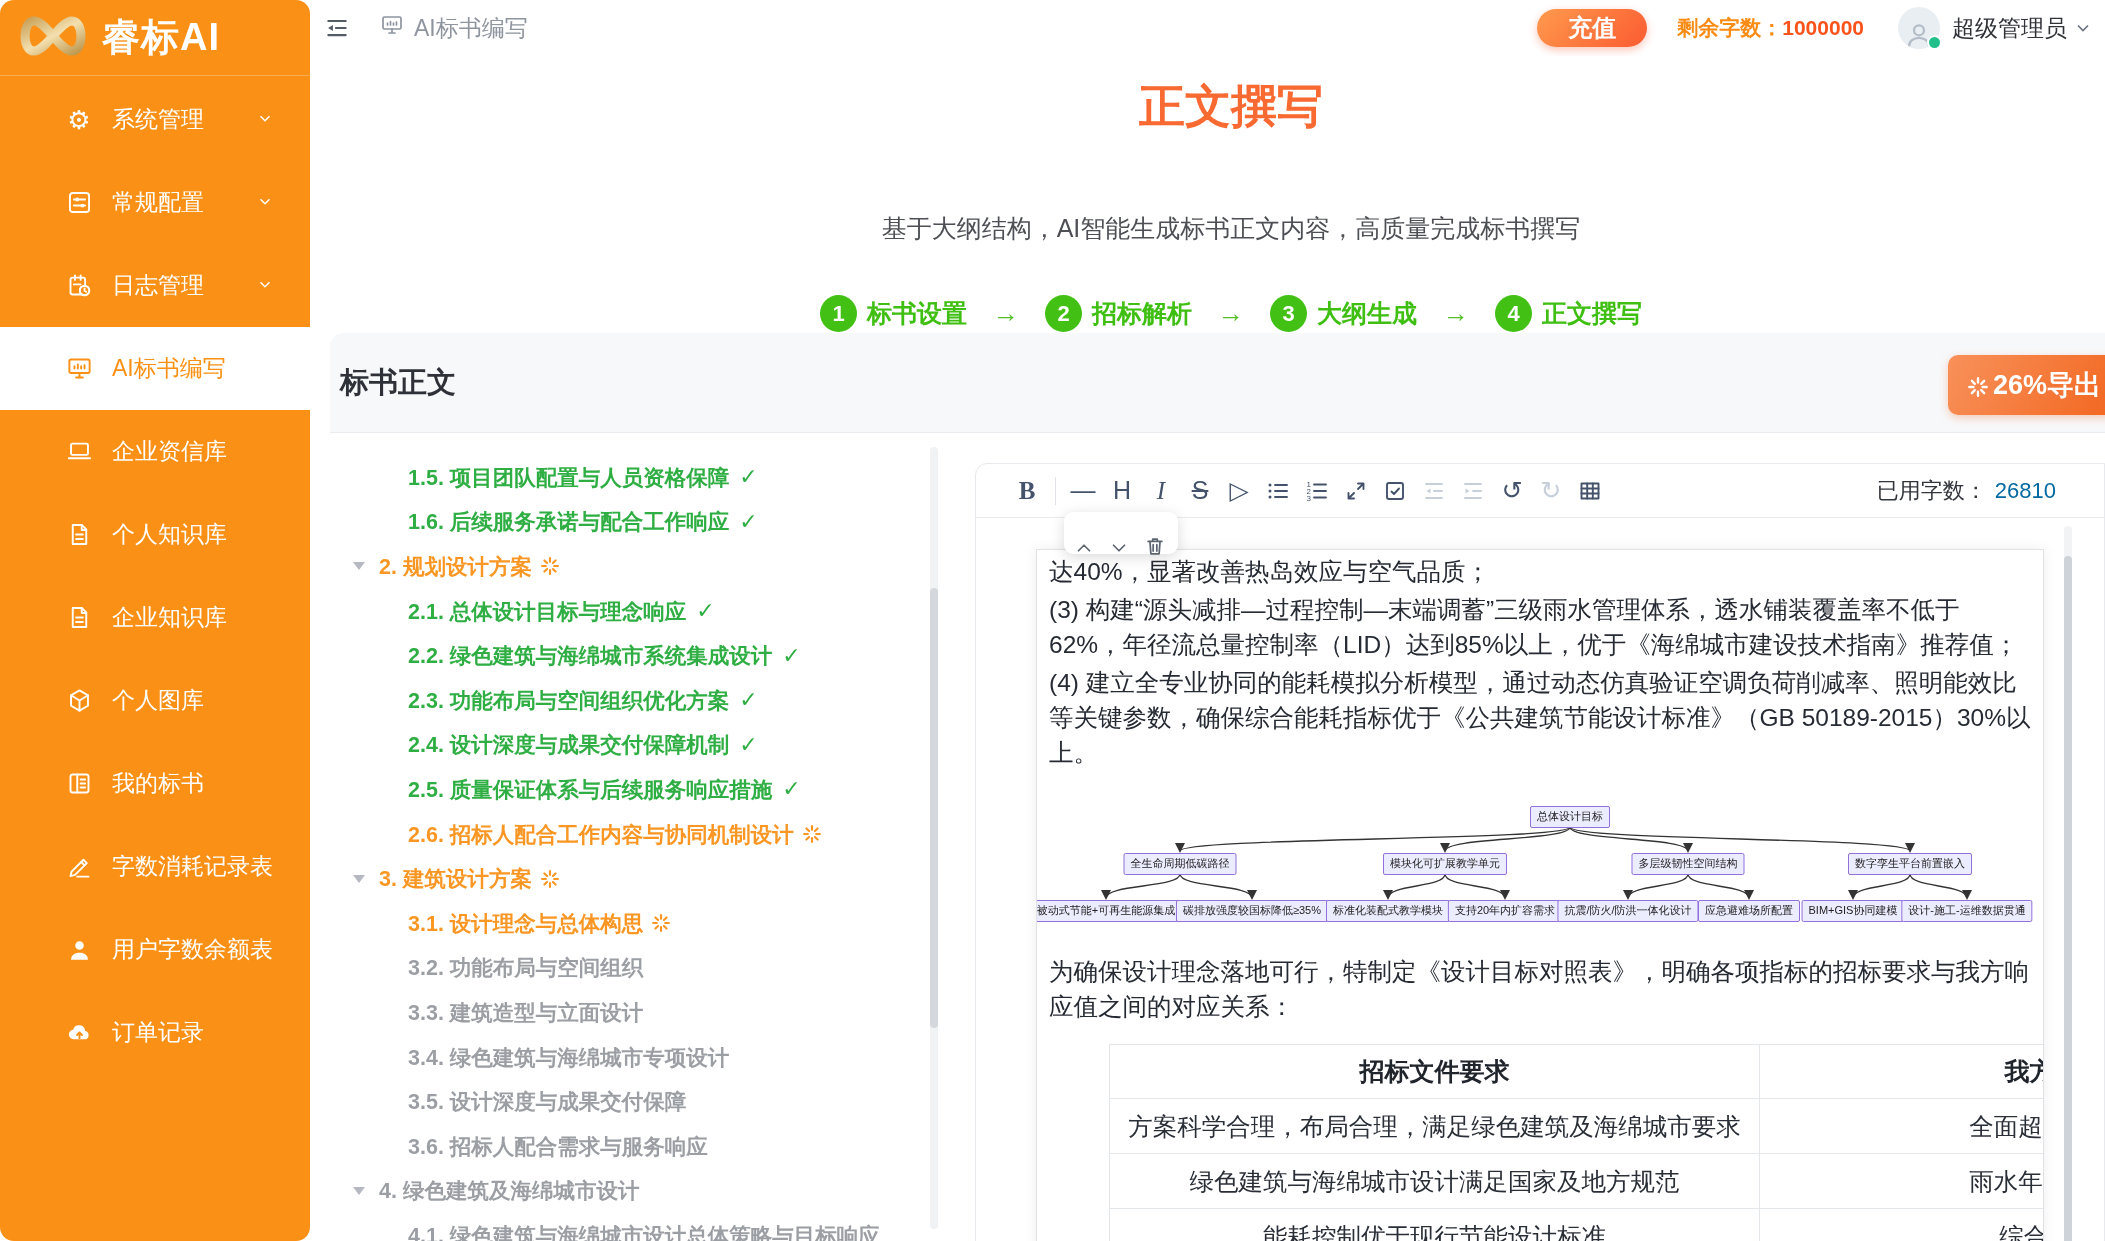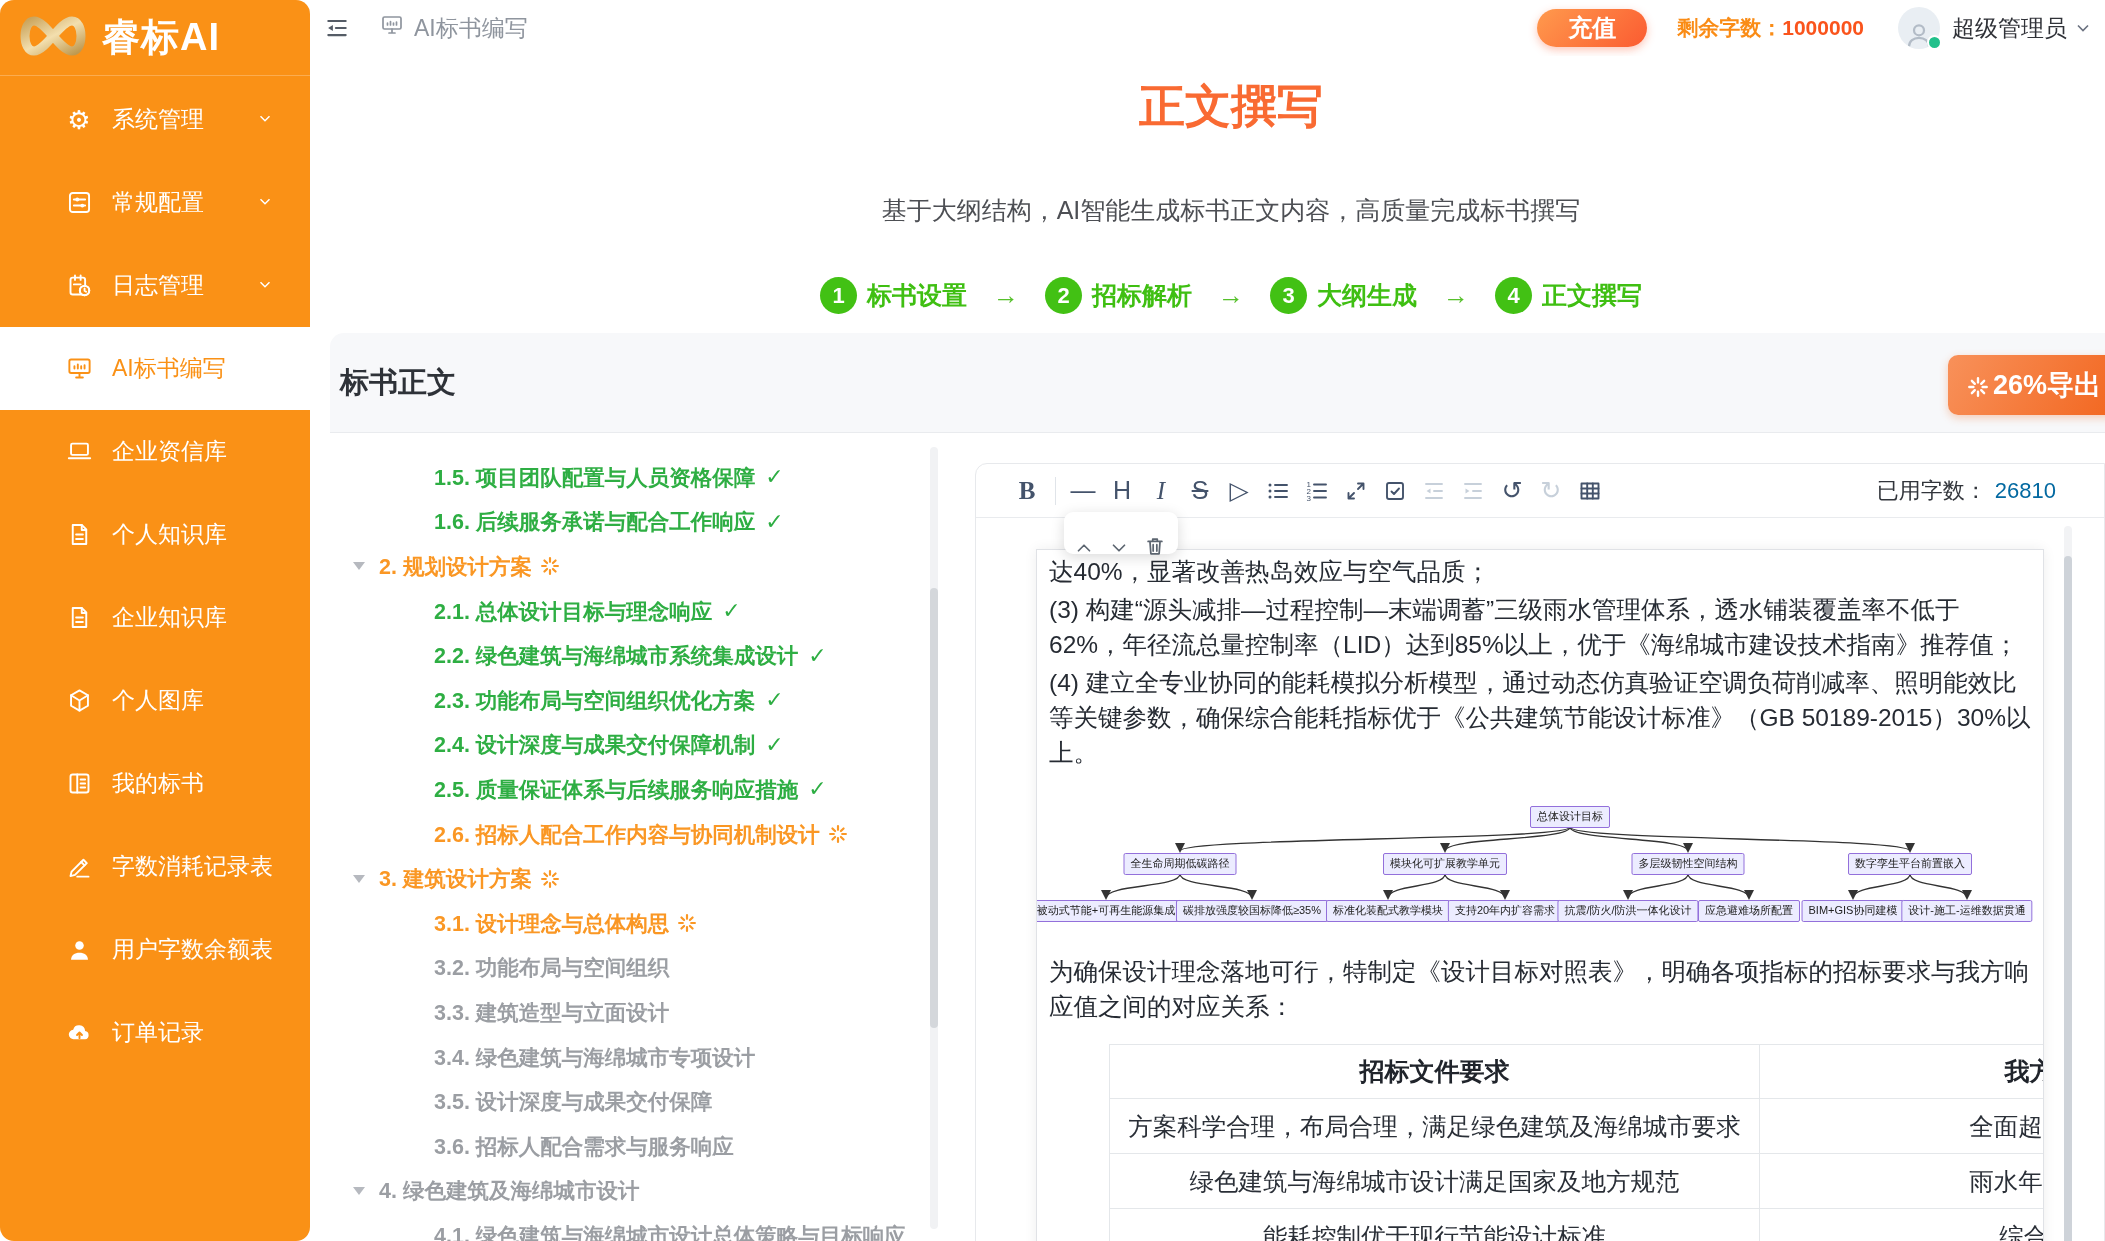--- a/index.html
+++ b/index.html
@@ -32,39 +32,39 @@
   .avatar-wrap{position:relative;margin-left:34px;width:42px;height:42px;}
   .avatar{width:42px;height:42px;border-radius:50%;background:#e9eef3;display:flex;align-items:flex-end;justify-content:center;overflow:hidden;}
   .avatar svg{width:30px;height:30px;stroke:#b3bcc7;fill:none;stroke-width:1.8;}
   .status-dot{position:absolute;right:-2px;bottom:-1px;width:15px;height:15px;border-radius:50%;background:#21c08b;border:2px solid #fff;}
   .username{margin-left:12px;font-size:23px;color:#303238;white-space:nowrap;}
   .user-caret svg{width:20px;height:20px;stroke:#6b7280;fill:none;stroke-width:2;margin-left:6px;margin-top:4px;}
 
   
   #hero{position:absolute;left:310px;top:56px;width:1795px;height:277px;background:#fff;text-align:center;padding-left:47px;}
   .hero-title{margin-top:20px;font-size:46px;font-weight:bold;color:#f96a32;}
-  .hero-sub{margin-top:56px;font-size:25px;color:#4d4f54;}
+  .hero-sub{margin-top:74px;font-size:25px;color:#4d4f54;}
   .steps{margin-top:50px;display:flex;align-items:center;justify-content:center;}
   .step{display:flex;align-items:center;}
   .step-circle{width:37px;height:37px;border-radius:50%;background:#42c114;color:#fff;font-size:22px;font-weight:bold;display:flex;align-items:center;justify-content:center;}
   .step-label{margin-left:10px;font-size:25px;font-weight:bold;color:#3fbf12;}
   .step-arrow{margin:0 26px;font-size:26px;color:#56c02b;}
 
   
   #band{position:absolute;left:330px;top:333px;width:1775px;height:100px;background:#f7f8fa;border-bottom:1px solid #e9ebee;border-top-left-radius:14px;}
   .band-title{position:absolute;left:10px;top:50%;transform:translateY(-50%);font-size:29px;font-weight:bold;color:#2e3238;}
   .export-btn{position:absolute;right:-15px;top:22px;width:172px;height:60px;border-radius:10px;background:linear-gradient(120deg,#f8915a 0%,#f2661f 100%);color:#fff;display:flex;align-items:center;justify-content:center;font-size:27px;font-weight:bold;cursor:pointer;box-shadow:0 3px 8px rgba(242,102,31,.3);}
   .export-btn .spin{width:22px;height:22px;margin-right:4px;}
   .spin svg{width:100%;height:100%;stroke:currentColor;stroke-width:2.6;stroke-linecap:round;}
 
   
   #outline{position:absolute;left:310px;top:433px;width:665px;height:808px;background:#fff;padding-top:22px;overflow:hidden;}
   .ol-item{height:44.6px;display:flex;align-items:center;font-size:21.5px;font-weight:600;cursor:pointer;white-space:nowrap;}
   .ol-item.lv1{padding-left:43px;}
-  .ol-item.lv2{padding-left:98px;margin-left:26px;}
+  .ol-item.lv2{padding-left:98px;}
   .tri{width:0;height:0;border-left:6px solid transparent;border-right:6px solid transparent;border-top:8px solid #b6b9bf;margin-right:14px;flex:0 0 auto;}
   .ol-item.done{color:#2eae43;}
   .ol-item.generating{color:#fa9724;}
   .ol-item.pending{color:#9b9ea3;}
   .ol-check{margin-left:10px;font-size:22px;color:#2eae43;font-weight:bold;}
   .ol-spin{width:20px;height:20px;margin-left:8px;color:#fa9724;}
   #outline-sb-track{position:absolute;left:620px;top:14px;width:8px;height:782px;background:#f1f2f4;border-radius:4px;}
   #outline-sb-thumb{position:absolute;left:620px;top:155px;width:8px;height:440px;background:#d4d7db;border-radius:4px;}
 
   

